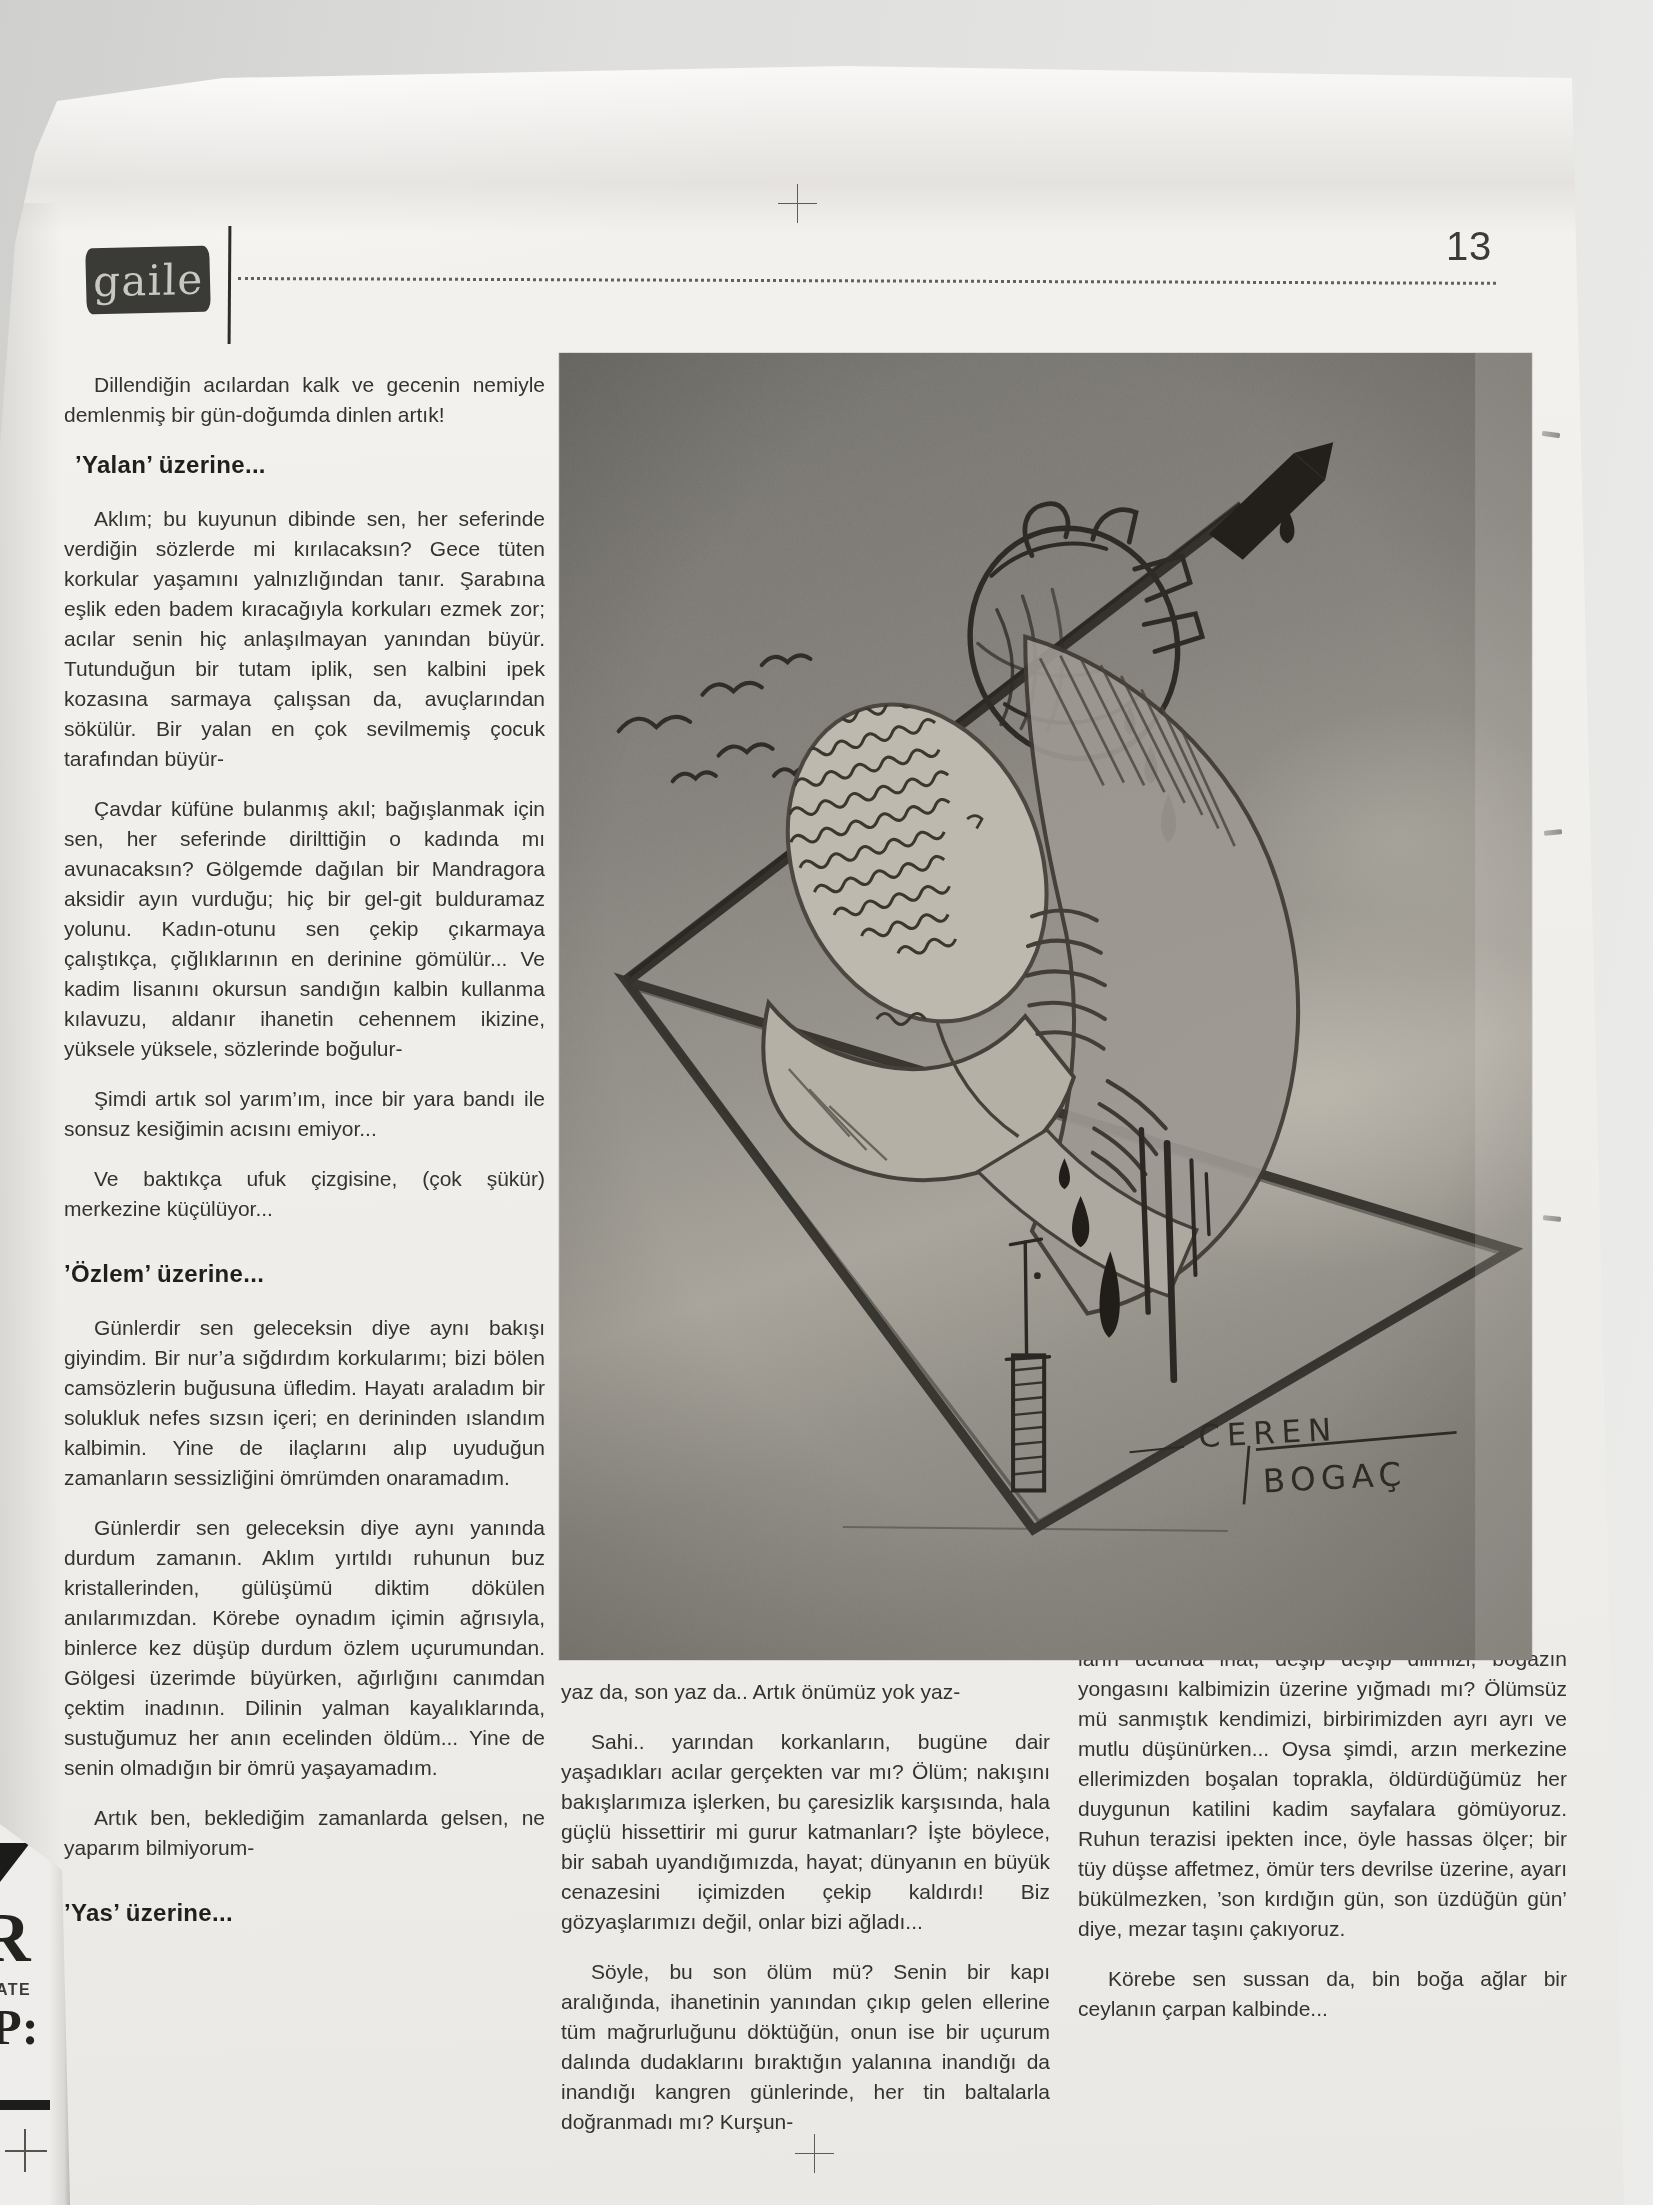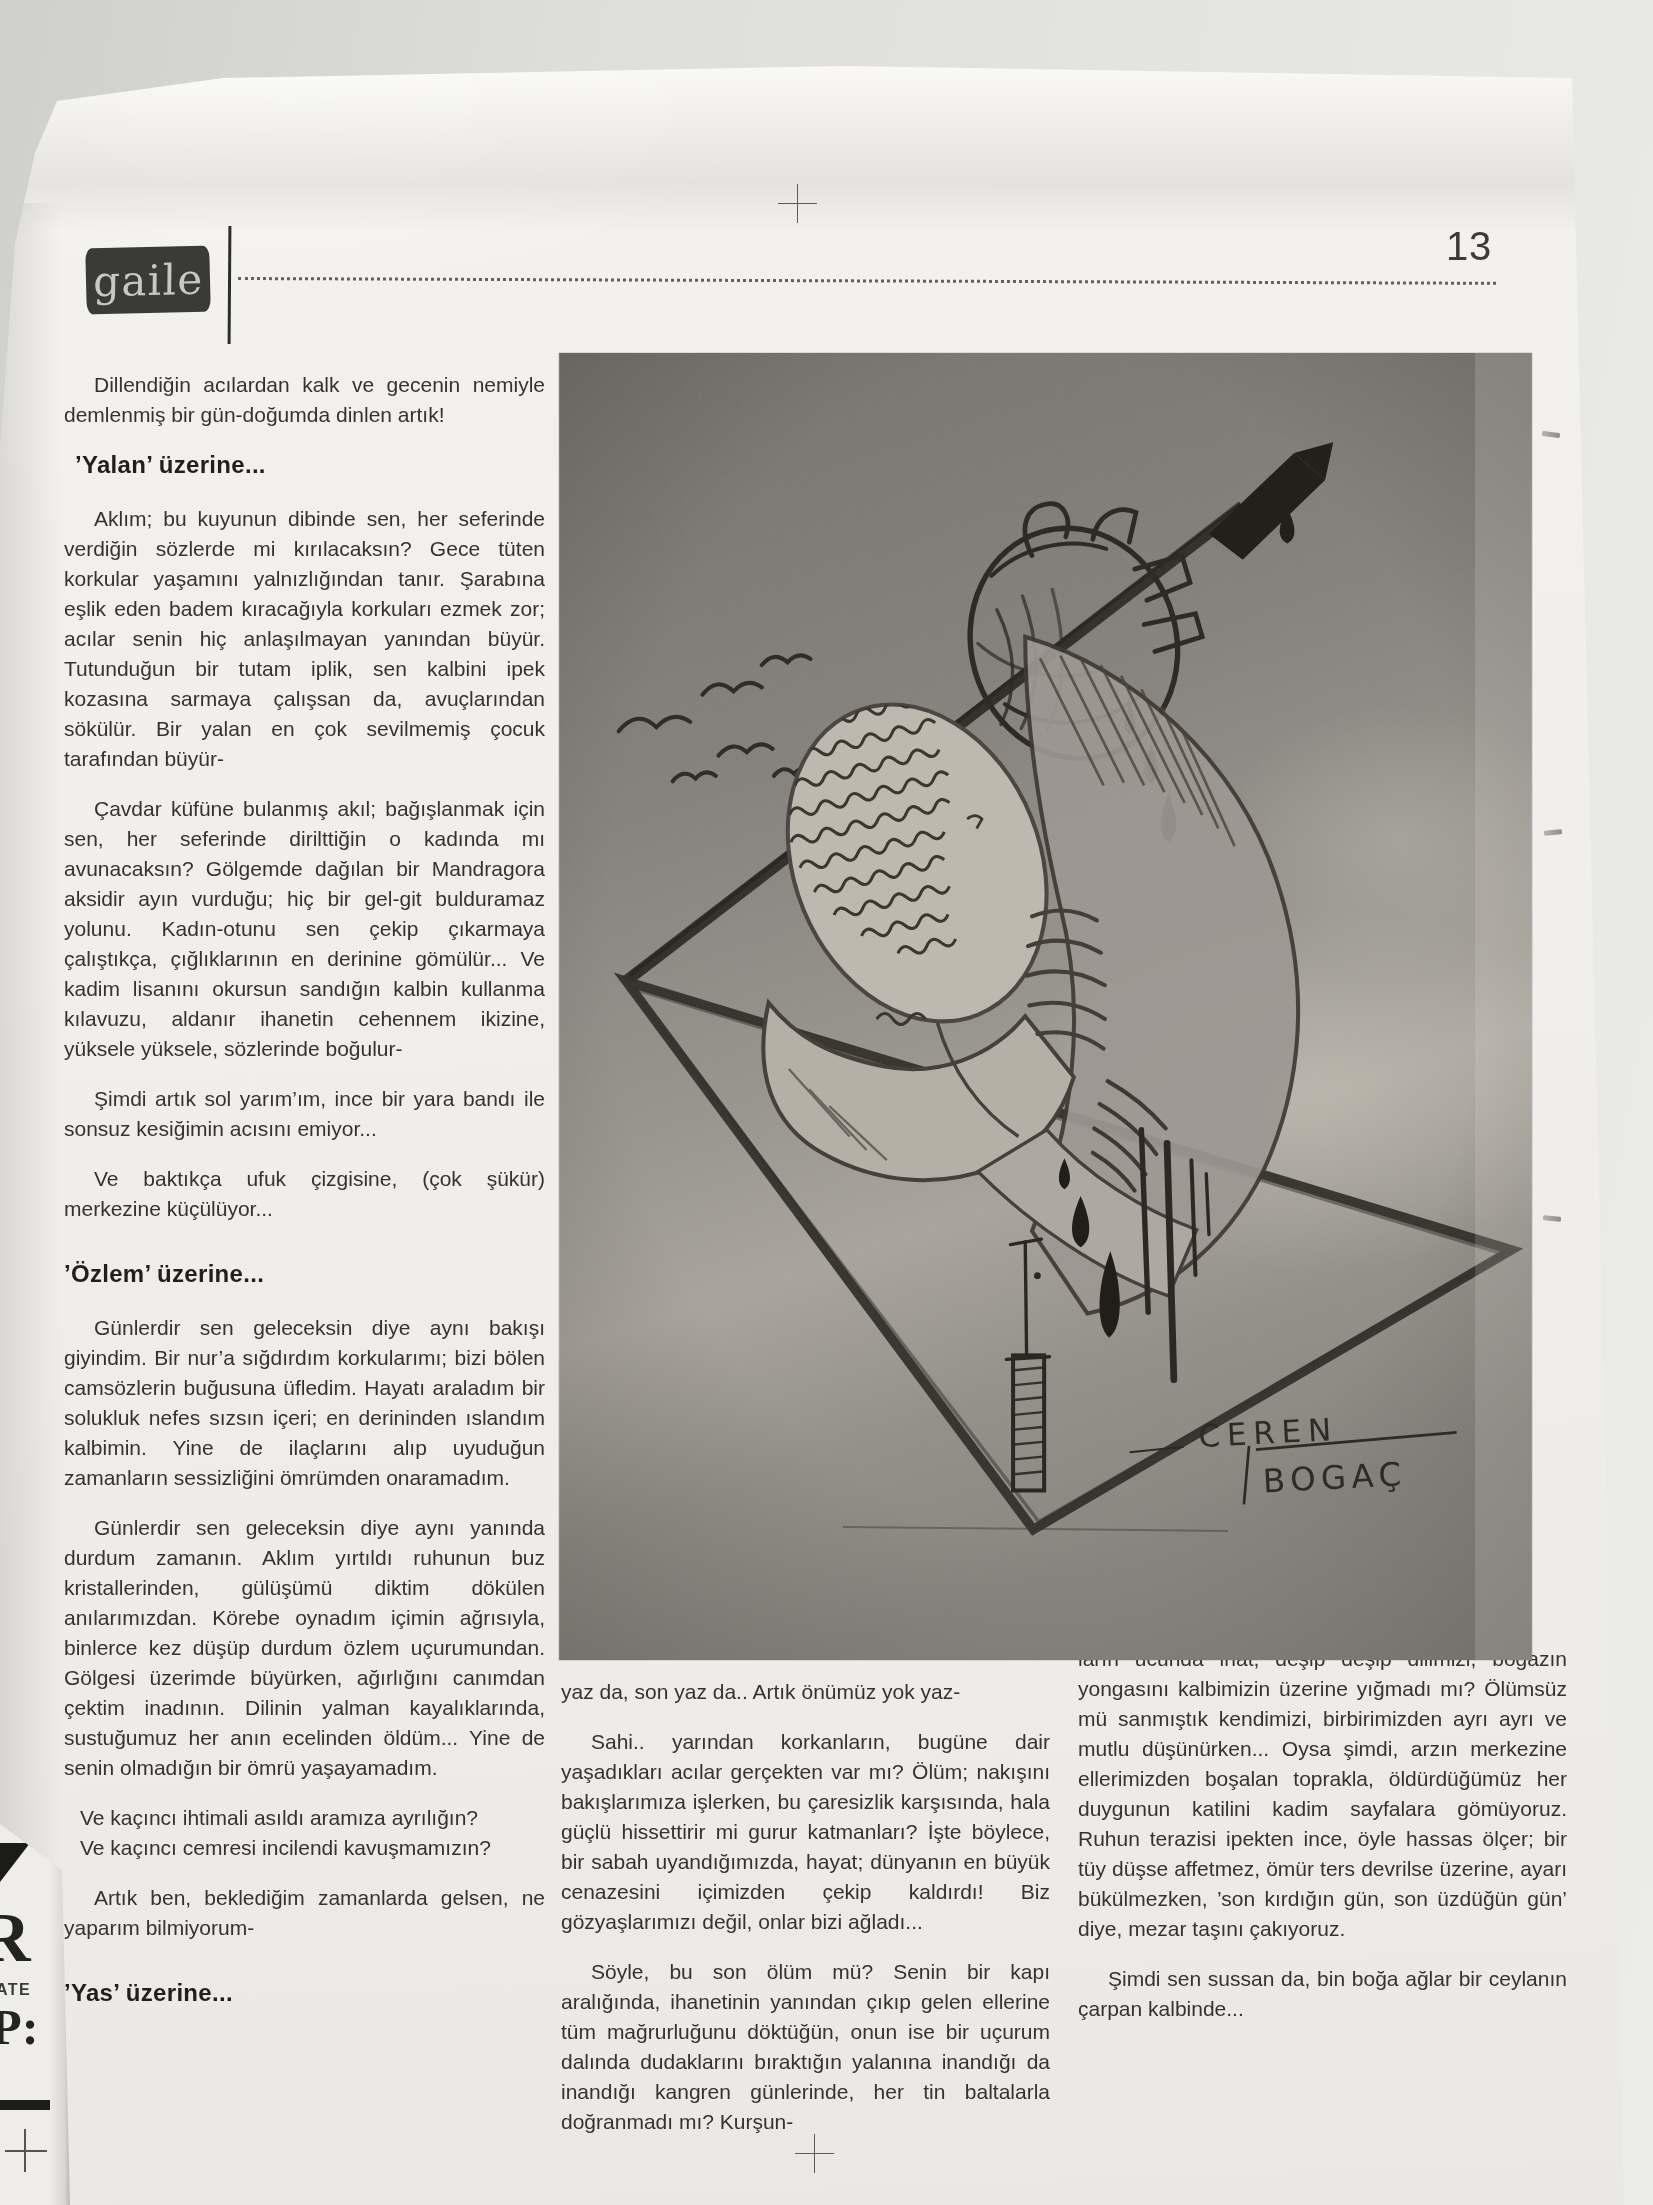--- a/index.html
+++ b/index.html
@@ -92,38 +92,34 @@
     <div class="col" style="left:64px;top:370px;width:481px;">
       <p>Dillendiğin acılardan kalk ve gecenin nemiyle demlenmiş bir gün-doğumda dinlen artık!</p>
       <div class="head first">’Yalan’ üzerine...</div>
       <p>Aklım; bu kuyunun dibinde sen, her seferinde verdiğin sözlerde mi kırılacaksın? Gece tüten korkular yaşamını yalnızlığından tanır. Şarabına eşlik eden badem kıracağıyla korkuları ezmek zor; acılar senin hiç anlaşılmayan yanından büyür. Tutunduğun bir tutam iplik, sen kalbini ipek kozasına sarmaya çalışsan da, avuçlarından sökülür. Bir yalan en çok sevilmemiş çocuk tarafından büyür-</p>
       <p>Çavdar küfüne bulanmış akıl; bağışlanmak için sen, her seferinde dirilttiğin o kadında mı avunacaksın? Gölgemde dağılan bir Mandragora aksidir ayın vurduğu; hiç bir gel-git bulduramaz yolunu. Kadın-otunu sen çekip çıkarmaya çalıştıkça, çığlıklarının en derinine gömülür... Ve kadim lisanını okursun sandığın kalbin kullanma kılavuzu, aldanır ihanetin cehennem ikizine, yüksele yüksele, sözlerinde boğulur-</p>
       <p>Şimdi artık sol yarım’ım, ince bir yara bandı ile sonsuz kesiğimin acısını emiyor...</p>
       <p>Ve baktıkça ufuk çizgisine, (çok şükür) merkezine küçülüyor...</p>
       <div class="head">’Özlem’ üzerine...</div>
       <p>Günlerdir sen geleceksin diye aynı bakışı giyindim. Bir nur’a sığdırdım korkularımı; bizi bölen camsözlerin buğusuna üfledim. Hayatı araladım bir solukluk nefes sızsın içeri; en derininden ıslandım kalbimin. Yine de ilaçlarını alıp uyuduğun zamanların sessizliğini ömrümden onaramadım.</p>
       <p>Günlerdir sen geleceksin diye aynı yanında durdum zamanın. Aklım yırtıldı ruhunun buz kristallerinden, gülüşümü diktim dökülen anılarımızdan. Körebe oynadım içimin ağrısıyla, binlerce kez düşüp durdum özlem uçurumundan. Gölgesi üzerimde büyürken, ağırlığını canımdan çektim inadının. Dilinin yalman kayalıklarında, sustuğumuz her anın ecelinden öldüm... Yine de senin olmadığın bir ömrü yaşayamadım.</p>
-      <div class="vblock">
-        <p class="vline">Ve kaçıncı ihtimali asıldı aramıza ayrılığın?</p>
-        <p class="vline">Ve kaçıncı cemresi incilendi kavuşmamızın?</p>
-      </div>
       <p>Artık ben, beklediğim zamanlarda gelsen, ne yaparım bilmiyorum-</p>
       <div class="head">’Yas’ üzerine...</div>
 
     </div>
 
     <div class="col" style="left:561px;top:1677px;width:489px;">
       <p class="cont">yaz da, son yaz da.. Artık önümüz yok yaz-</p>
       <p>Sahi.. yarından korkanların, bugüne dair yaşadıkları acılar gerçekten var mı? Ölüm; nakışını bakışlarımıza işlerken, bu çaresizlik karşısında, hala güçlü hissettirir mi gurur katmanları? İşte böylece, bir sabah uyandığımızda, hayat; dünyanın en büyük cenazesini içimizden çekip kaldırdı! Biz gözyaşlarımızı değil, onlar bizi ağladı...</p>
       <p>Söyle, bu son ölüm mü? Senin bir kapı aralığında, ihanetinin yanından çıkıp gelen ellerine tüm mağrurluğunu döktüğün, onun ise bir uçurum dalında dudaklarını bıraktığın yalanına inandığı da inandığı kangren günlerinde, her tin baltalarla doğranmadı mı? Kurşun-</p>
     </div>
 
     <div class="col" style="left:1078px;top:1644px;width:489px;">
       <p class="cont">ların ucunda inat, deşip deşip dilimizi, boğazın yongasını kalbimizin üzerine yığmadı mı? Ölümsüz mü sanmıştık kendimizi, birbirimizden ayrı ayrı ve mutlu düşünürken... Oysa şimdi, arzın merkezine ellerimizden boşalan toprakla, öldürdüğümüz her duygunun katilini kadim sayfalara gömüyoruz. Ruhun terazisi ipekten ince, öyle hassas ölçer; bir tüy düşse affetmez, ömür ters devrilse üzerine, ayarı bükülmezken, ’son kırdığın gün, son üzdüğün gün’ diye, mezar taşını çakıyoruz.</p>
-      <p class="tight">Şimdi sen sussan da, bin boğa ağlar bir ceylanın çarpan kalbinde...</p>
+      <p class="tight">Körebe sen sussan da, bin boğa ağlar bir ceylanın çarpan kalbinde...</p>
     </div>
 
     <div class="illu">
       <svg viewBox="0 0 1440 1935" width="973" height="1307">
         <defs>
           <linearGradient id="bg" x1="0" y1="0" x2="0.25" y2="1">
             <stop offset="0" stop-color="#716f6a"></stop>
             <stop offset="0.35" stop-color="#827f79"></stop>
             <stop offset="0.58" stop-color="#96938b"></stop>
             <stop offset="0.72" stop-color="#a8a49b"></stop>

